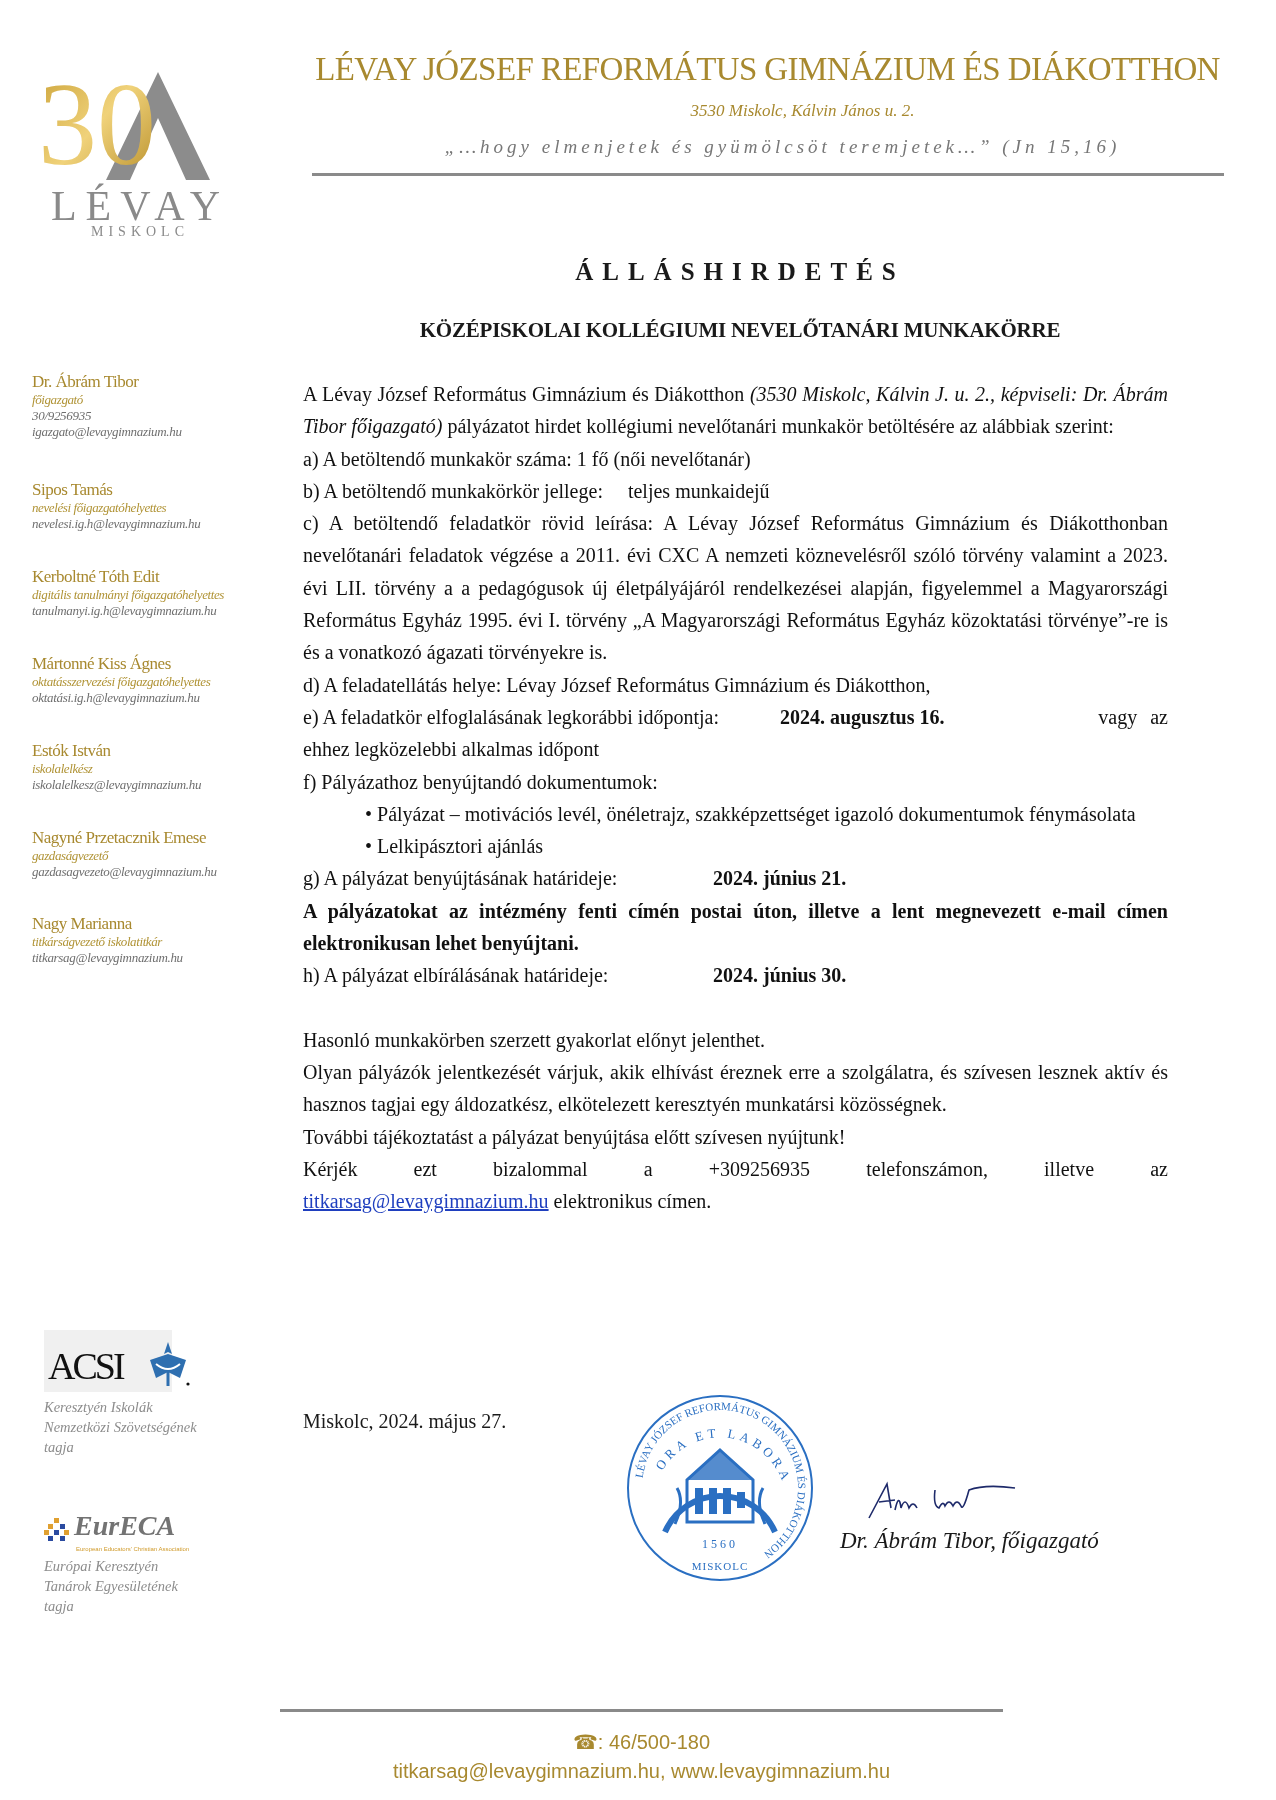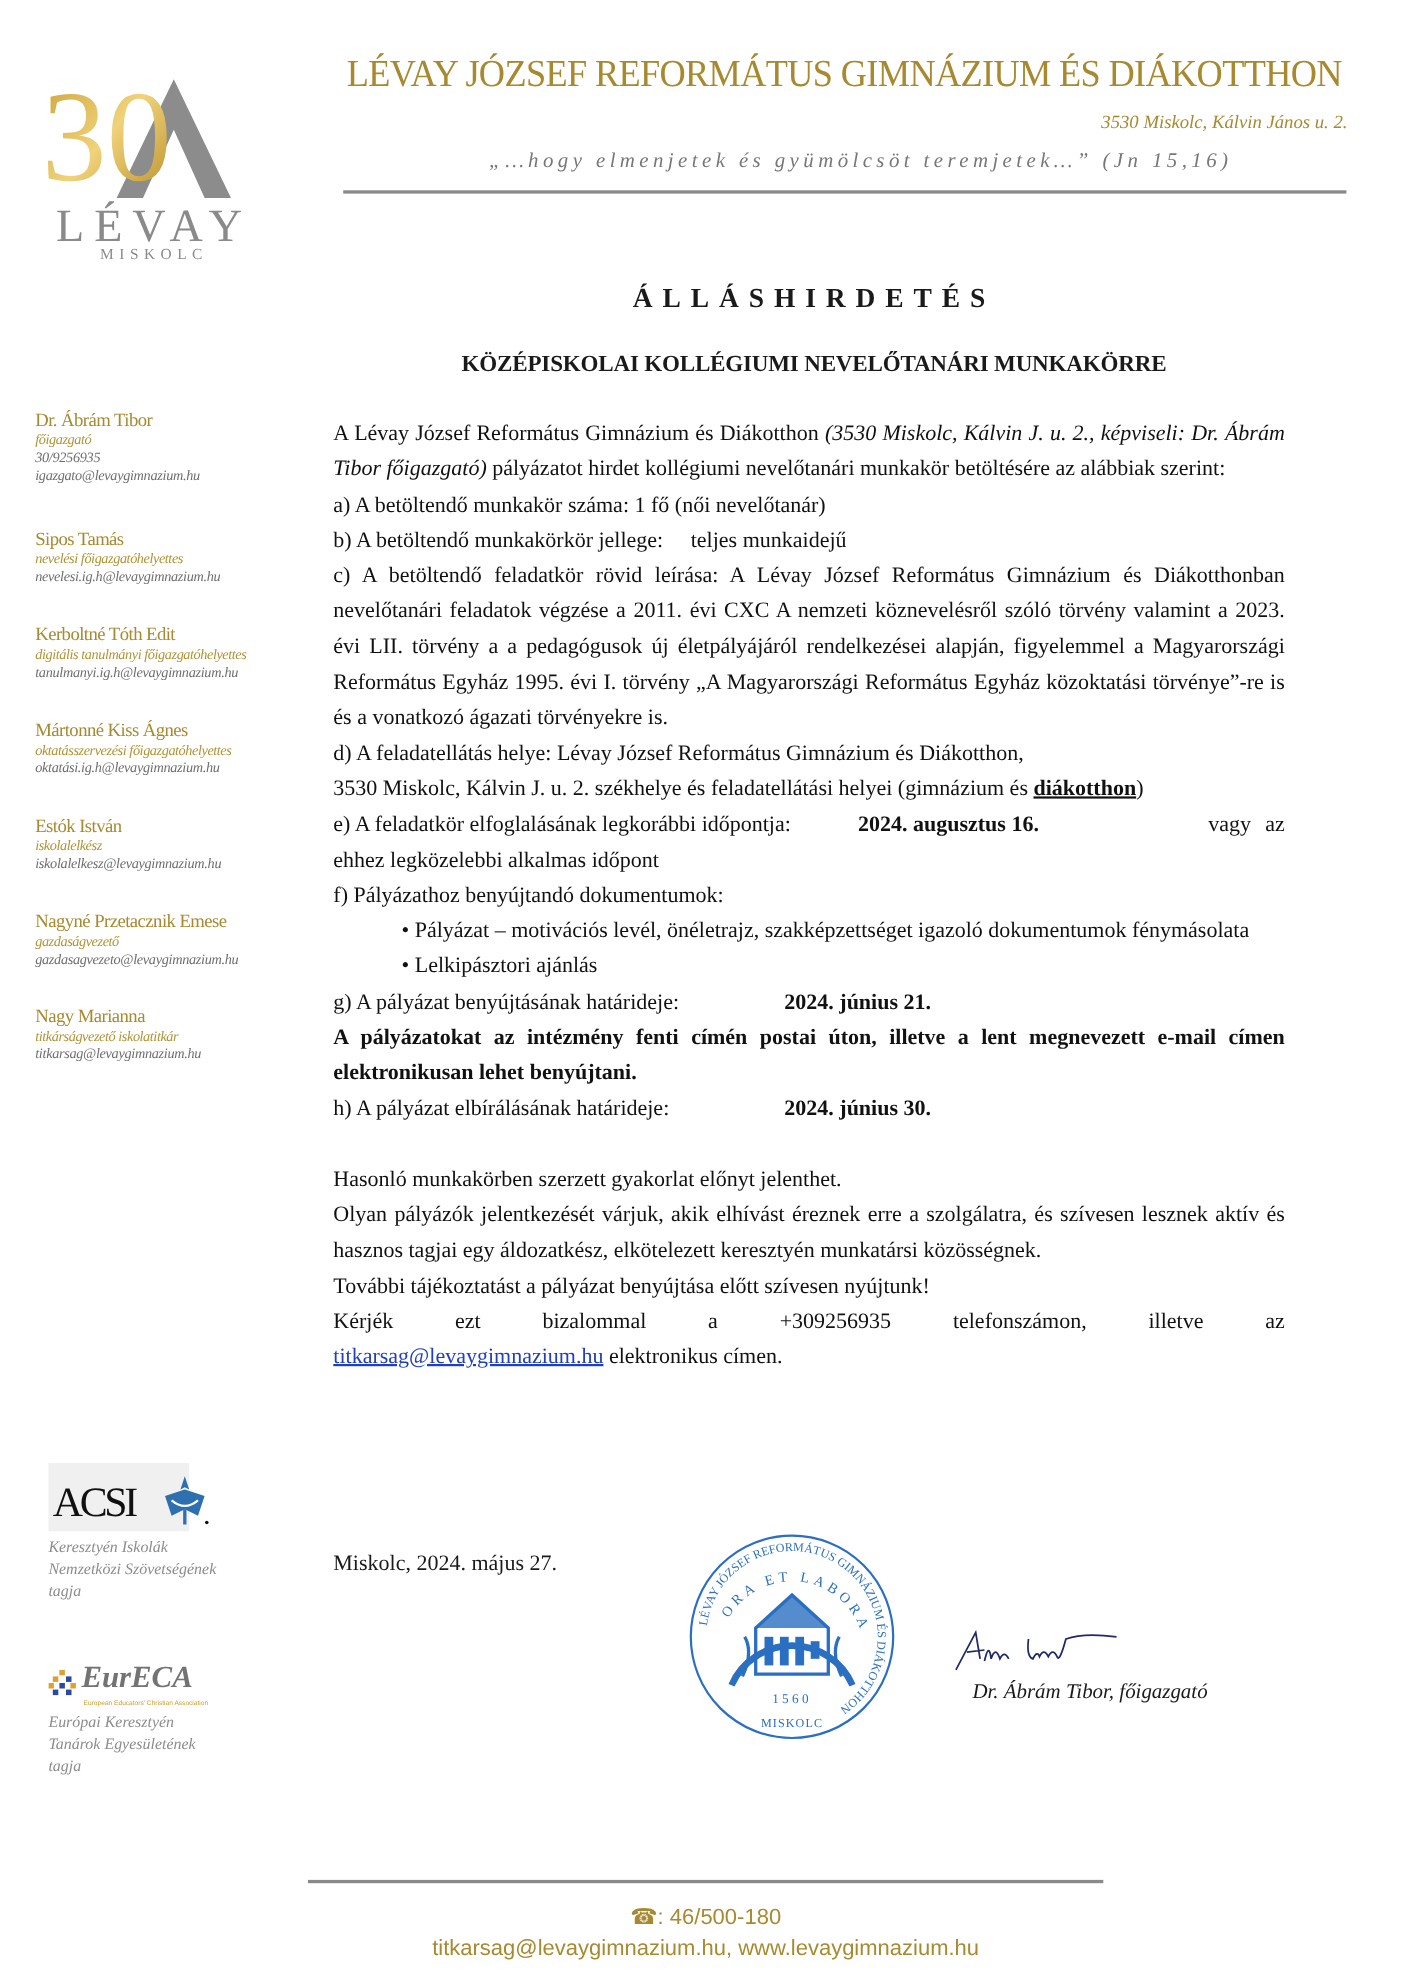--- a/index.html
+++ b/index.html
@@ -8,21 +8,21 @@
 
   
   #logo { left:40px; top:52px; width:200px; height:190px; }
   #logo svg { width:200px; height:150px; display:block; }
   .logo-word { position:absolute; left:0; width:200px; text-align:center; color:#8a8a8a; font-family:"Liberation Serif", serif; }
   .logo-levay { top:130px; font-size:42px; letter-spacing:9px; }
   .logo-miskolc { top:172px; font-size:14px; letter-spacing:5px; }
 
   
   #hdr-title { left:310px; top:50px; width:915px; text-align:center; font-size:33px; color:#a8892f; letter-spacing:-0.6px; transform:scaleY(1.05); }
-  #hdr-address { left:310px; top:101px; width:915px; text-align:right; font-size:17px; font-style:italic; color:#a8892f; padding-left:70px; box-sizing:border-box; }
+  #hdr-address { left:310px; top:101px; width:915px; text-align:center; font-size:17px; font-style:italic; color:#a8892f; padding-left:70px; box-sizing:border-box; }
   #hdr-motto { left:310px; top:136px; width:915px; text-align:center; font-size:19px; font-style:italic; color:#777; letter-spacing:4px; padding-left:30px; box-sizing:border-box; }
   #hdr-rule { left:312px; top:173px; width:912px; height:3px; background:#8a8a8a; }
 
   
   #doc-title { left:300px; top:258px; width:880px; text-align:center; font-size:25px; font-weight:bold; letter-spacing:9px; }
   #doc-subtitle { left:300px; top:318px; width:880px; text-align:center; font-size:21px; font-weight:bold; letter-spacing:-0.2px; }
 
   
   .staff { position:absolute; left:32px; width:260px; line-height:16px; }
   .staff .nm { font-size:17px; color:#a8892f; letter-spacing:-0.5px; line-height:20px; }
@@ -40,21 +40,21 @@
   .b { font-weight:bold; }
   .i { font-style:italic; }
   .u { text-decoration:underline; }
   .lnk { color:#1f3fbf; text-decoration:underline; }
   .rowrel { position:relative; }
 
   #place-date { left:303px; top:1410px; font-size:20px; }
 
   #seal { left:625px; top:1392px; width:190px; height:192px; }
   #signature { left:865px; top:1478px; width:160px; height:50px; }
-  #signer { left:884px; top:1528px; font-size:19px; font-style:italic; }
+  #signer { left:840px; top:1528px; font-size:23px; font-style:italic; }
 
   #ftr-rule { left:280px; top:1709px; width:723px; height:3px; background:#8a8a8a; }
   #ftr-phone { left:280px; top:1730px; width:723px; text-align:center; font-size:20px; color:#a8892f; font-family:"Liberation Sans", sans-serif; }
   #ftr-web { left:280px; top:1760px; width:723px; text-align:center; font-size:20px; color:#a8892f; font-family:"Liberation Sans", sans-serif; }
 </style>
 </head>
 <body>
 
 <div id="logo" class="abs">
   <svg viewBox="0 0 200 150">
@@ -152,21 +152,20 @@
   <div>Tanárok Egyesületének</div>
   <div>tagja</div>
 </div>
 
 <div id="body" class="abs">
   <p><span>A Lévay József Református Gimnázium és Diákotthon </span><span class="i">(3530 Miskolc, Kálvin J. u. 2., képviseli: Dr. Ábrám Tibor főigazgató)</span><span> pályázatot hirdet kollégiumi nevelőtanári  munkakör betöltésére az alábbiak szerint:</span></p>
   <p>a) A betöltendő munkakör száma: 1 fő (női nevelőtanár)</p>
   <p><span>b) A betöltendő munkakörkör jellege:</span>&nbsp;&nbsp;&nbsp;&nbsp;&nbsp;<span>teljes munkaidejű</span></p>
   <p>c) A betöltendő feladatkör rövid leírása: A Lévay József Református Gimnázium és Diákotthonban nevelőtanári feladatok végzése a 2011. évi CXC A nemzeti köznevelésről szóló törvény valamint a 2023. évi LII. törvény a a pedagógusok új életpályájáról rendelkezései alapján, figyelemmel a Magyarországi Református Egyház 1995. évi I. törvény „A Magyarországi Református Egyház közoktatási törvénye”-re is és a vonatkozó ágazati törvényekre is.</p>
   <p style="text-align:left">d) A feladatellátás helye: Lévay József Református Gimnázium és Diákotthon,</p>
-  <p style="text-align:left"><span>3530 Miskolc, Kálvin J. u. 2. székhelye és feladatellátási helyei (gimnázium és </span><span class="b u">diákotthon</span><span>)</span></p>
   <p class="rowrel" style="text-align:left"><span>e) A feladatkör elfoglalásának legkorábbi időpontja:</span><span class="b" style="position:absolute;left:477px;">2024. augusztus 16.</span><span style="position:absolute;right:0;word-spacing:8px;margin-left:12px;">vagy az</span></p>
   <p>ehhez legközelebbi alkalmas időpont</p>
   <p>f) Pályázathoz benyújtandó dokumentumok:</p>
   <p class="ind">• Pályázat – motivációs levél, önéletrajz, szakképzettséget igazoló dokumentumok fénymásolata</p>
   <p class="ind">• Lelkipásztori ajánlás</p>
   <p class="rowrel"><span>g) A pályázat benyújtásának határideje:</span><span class="b" style="position:absolute;left:410px;">2024. június 21.</span></p>
   <p class="b">A pályázatokat az intézmény fenti címén postai úton, illetve a lent megnevezett e-mail címen elektronikusan lehet benyújtani.</p>
   <p class="rowrel"><span>h) A pályázat elbírálásának határideje:</span><span class="b" style="position:absolute;left:410px;">2024. június 30.</span></p>
   <div class="gap"></div>
   <p>Hasonló munkakörben szerzett gyakorlat előnyt jelenthet.</p>

